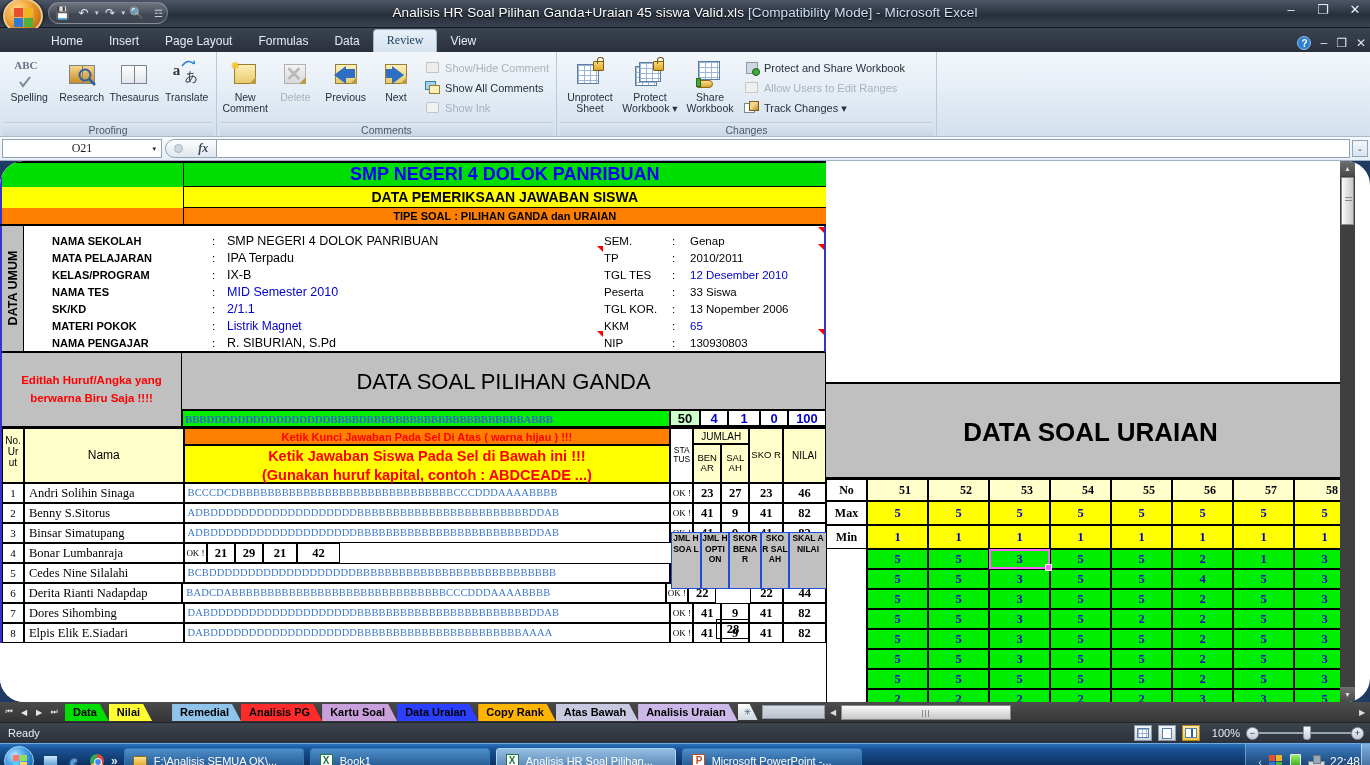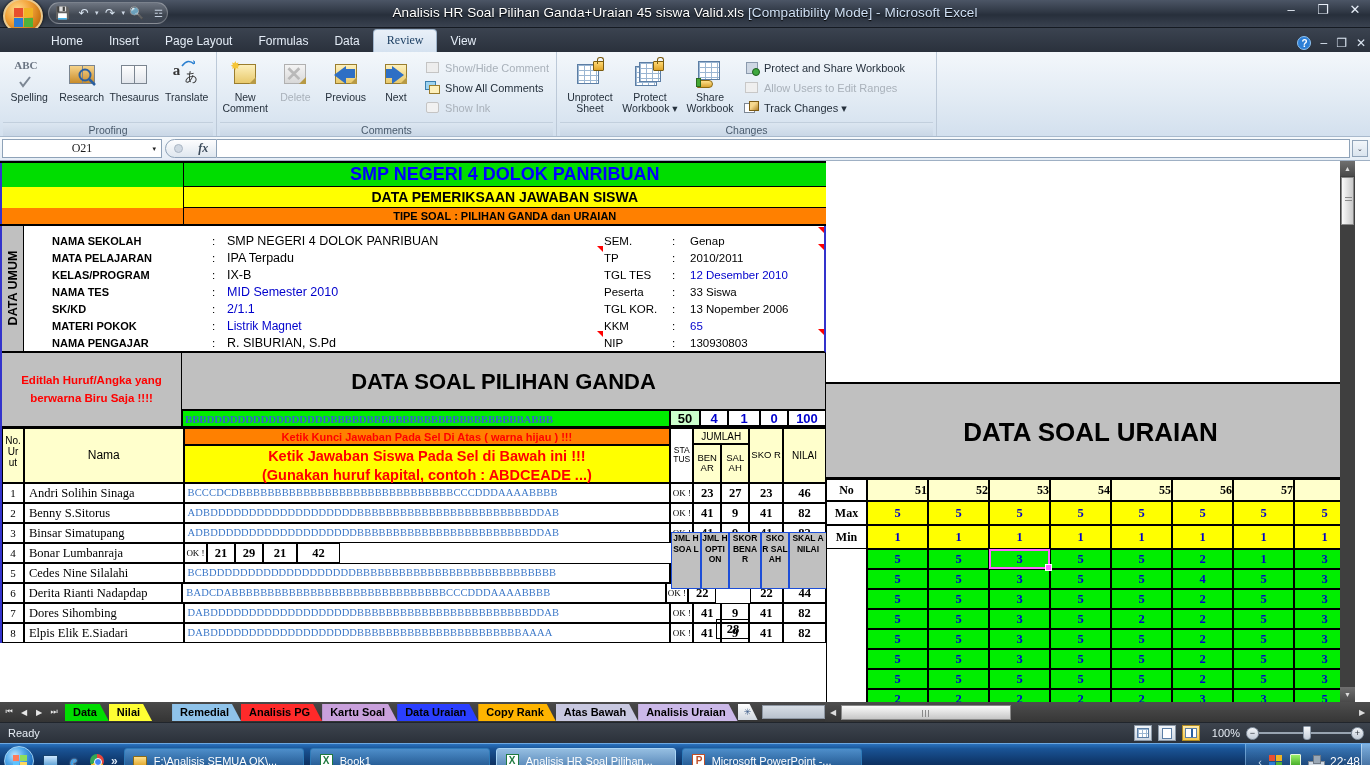--- a/index.html
+++ b/index.html
@@ -263,20 +263,21 @@
     font-size:7px;color:#334;
   }
 
   
   .sheet-wrap {
     position: relative;
     height: 541px;
     background: #fff;
     overflow: hidden;
     display:flex;
+    border-radius:24px;
   }
   .grid-area {
     position:relative;
     width: 1355px;
     height: 541px;
     overflow:hidden;
     background:#fff;
   }
   table.xl {
     border-collapse: collapse;
@@ -335,21 +336,21 @@
   }
 
   
   .pg-edit {
     width: 182px; background:#C0C0C0;
     color:#ff0000; font-weight:bold; font-size:11.5px;
     text-align:center; line-height: 18px;
     border-right:1px solid #000; border-bottom:2px solid #000;
   }
   .pg-title {
-    background:#C0C0C0; color:#000; font-size: 22px; font-weight: bold;
+    background:#C0C0C0; color:#000; font-size: 22px; font-weight: normal;
     text-align:center; border-bottom:1px solid #000;
   }
   .pg-key {
     background:#00EE00; color:#3366cc; font-size: 11px; font-weight:bold;
     letter-spacing: -0.2px;
     border:1px solid #000; padding-left:2px;
     font-family: "Liberation Serif", serif;
   }
   .mini-head {
     background:#C0C0C0; font-size: 8.5px; font-weight:bold; color:#000;
@@ -385,21 +386,21 @@
   .stu-status { font-size:9px; text-align:center; border:1px solid #000; font-family:"Liberation Serif", serif;}
   .stu-num { text-align:center; font-size:12.5px; font-weight:bold; font-family:"Liberation Serif", serif; border:1px solid #000;}
 
   
   .ur-title {
     background:#C0C0C0; color:#000; font-size: 26px; font-weight:bold;
     text-align:center; border-bottom:2px solid #000; border-top:2px solid #000;
   }
   .ur-blank-top { background:#fff; border-right:2px solid #3333cc; }
   .ur-no { background:#fff; text-align:center; font-size:12px; font-weight:bold; border:1px solid #000; font-family:"Liberation Serif", serif;}
-  .ur-colhead { background:#FFFFCC; text-align:right; font-size:12px; font-weight:bold; border:1px solid #000; font-family:"Liberation Serif", serif;padding-left:15px;}
+  .ur-colhead { background:#FFFFCC; text-align:center; font-size:12px; font-weight:bold; border:1px solid #000; font-family:"Liberation Serif", serif;padding-left:15px;}
   .ur-mm { background:#FFFF00; text-align:center; font-size:12.5px; font-weight:bold; color:#0000cc; border:1px solid #000; font-family:"Liberation Serif", serif;}
   .ur-val { background:#00EE00; text-align:center; font-size:12.5px; font-weight:bold; color:#0000cc; border:1px solid #000; font-family:"Liberation Serif", serif;}
   .ur-val.sel { outline: 2px solid #ff66ff; outline-offset:-2px; position:relative; }
   .ur-val.sel:after {
     content:""; position:absolute; right:-3px; bottom:-3px; width:5px;height:5px;
     background:#ff66ff; border:1px solid #fff;
   }
   .ur-empty { background:#fff; border:1px solid #000; }
 
   

